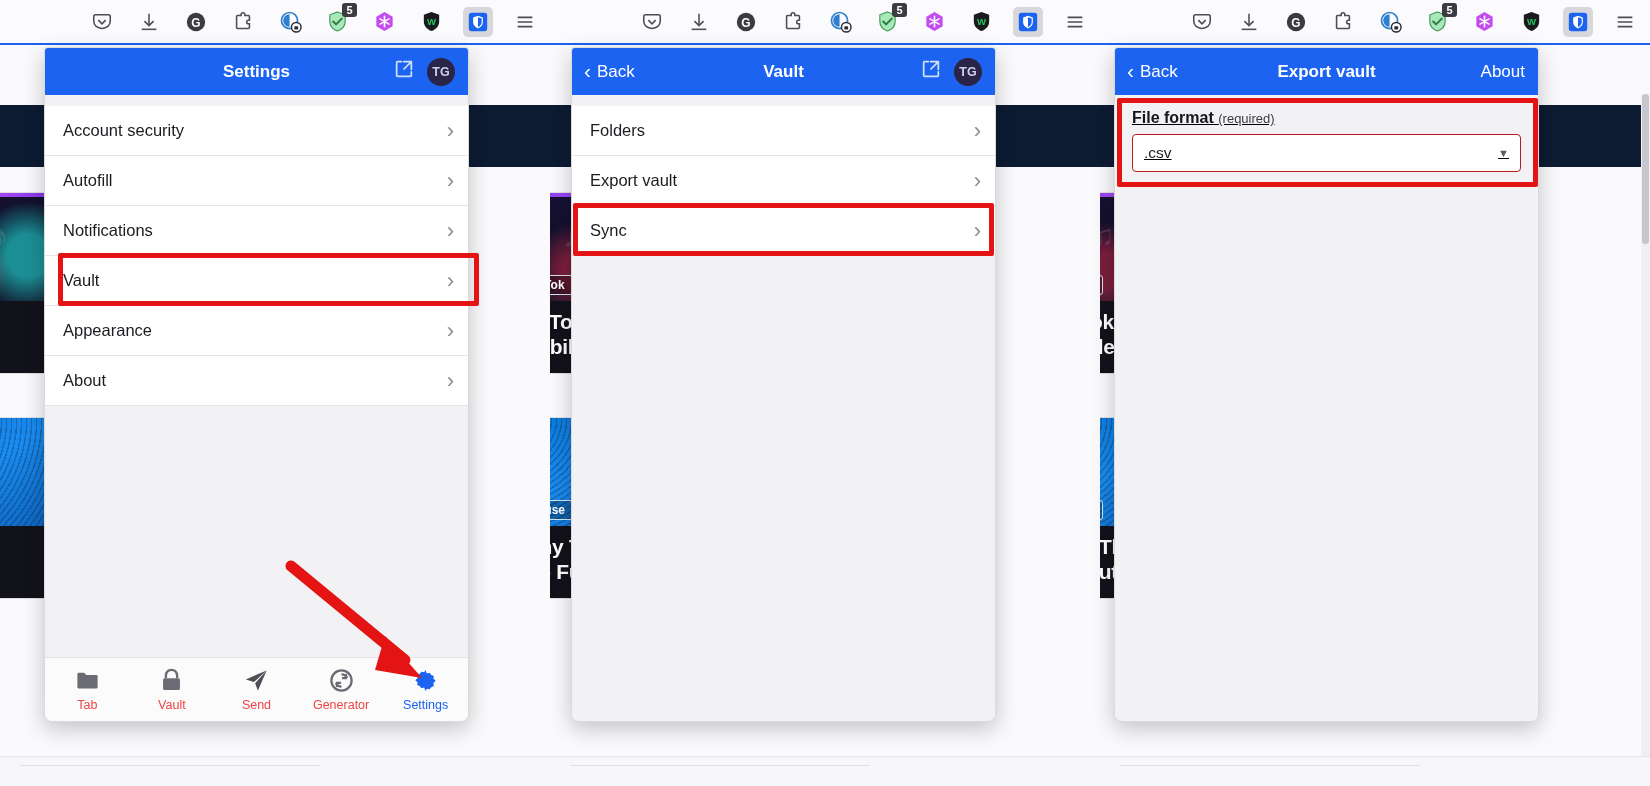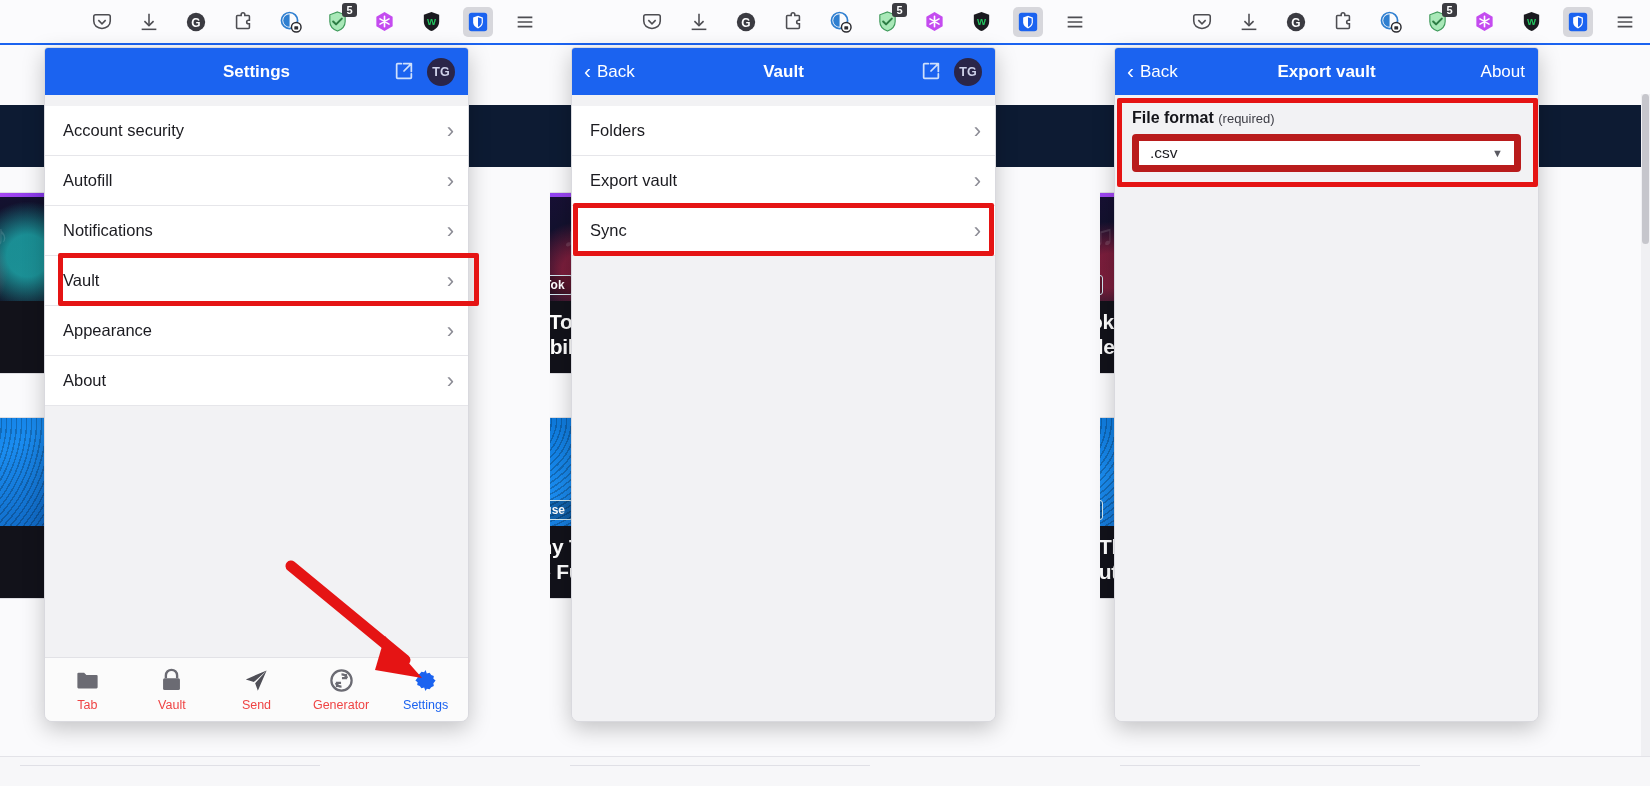--- a/index.html
+++ b/index.html
@@ -98,21 +98,21 @@
   }
   .ptitle {
     position: absolute; left: 0; right: 0; text-align: center;
     font-size: 17px; font-weight: bold; pointer-events: none;
   }
   .pback {
     display: flex; align-items: center; gap: 6px;
     margin-left: 12px; font-size: 17px; color: #fff; z-index: 2;
   }
   .pback .chev { font-size: 21px; font-weight: 300; line-height: 1; margin-top: -2px;}
-  .pright { margin-left: auto; display: flex; align-items: flex-end; gap: 12px;
+  .pright { margin-left: auto; display: flex; align-items: flex-start; gap: 12px;
     margin-right: 13px; z-index: 2; }
   .avatar {
     width: 28px; height: 28px; border-radius: 50%;
     background: #2a2548; color: #cfd2ea;
     font-size: 12.5px; font-weight: bold;
     display: flex; align-items: center; justify-content: center;
   }
   .submitbtn { font-size: 17px; color: #fff; font-weight: normal; }
 
   .plist { background: #f2f2f4; flex: 1; overflow: hidden; padding-top: 11px; }
@@ -129,25 +129,25 @@
     display: flex; align-items: center; flex: none;
   }
   .navitem {
     flex: 1; display: flex; flex-direction: column; align-items: center; gap: 4px;
     color: #ef4444; font-size: 12.5px;
   }
   .navitem.sel { color: #1b63f0; }
   .navitem svg { display: block; }
 
   
-  .pform { flex: 1; background: #f2f2f4; padding: 14px 17px 0; }
+  .pform { flex: 1; background: #f2f2f4; padding: 14px 17px 0; text-decoration: underline; }
   .flabel { font-size: 16px; font-weight: bold; color: #15151a; margin-bottom: 7px; }
   .flabel em { font-style: normal; font-weight: normal; font-size: 13px; color: #3c3c44; }
   .fselect {
-    height: 38px; background: #fff; border: 7px solid #b91c1c; border-radius: 4px;
+    height: 38px; background: #fff; border: 1px solid #b91c1c; border-radius: 4px;
     display: flex; align-items: center; padding: 0 11px;
     font-size: 15.5px; color: #1b1b20;
   }
   .fselect .caret { margin-left: auto; color: #5a5a62; font-size: 11px; }
 
   
   .redbox { position: absolute; border: 5px solid #e51414; border-radius: 2px; pointer-events: none; }
 
   
   .arrow { position: absolute; pointer-events: none; }

